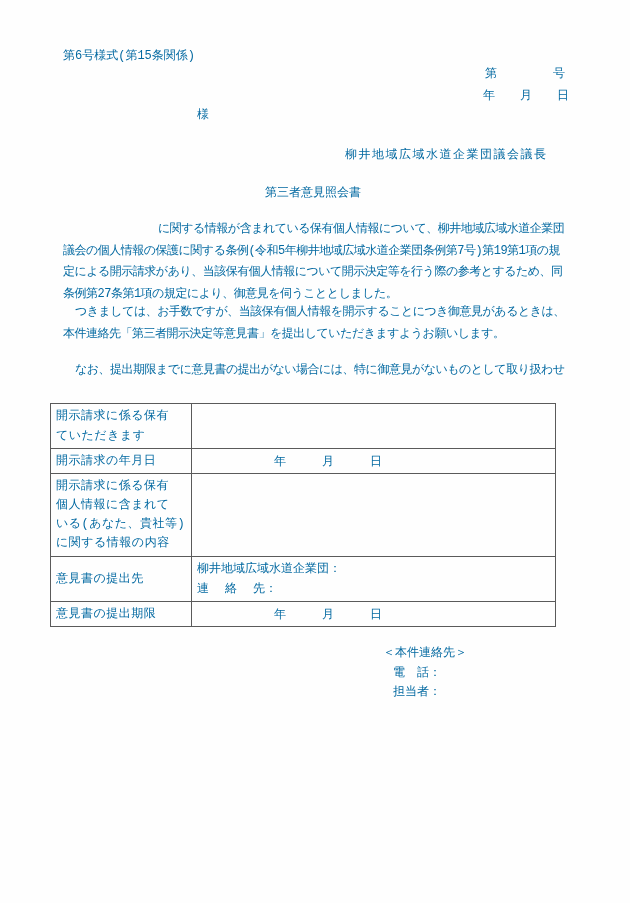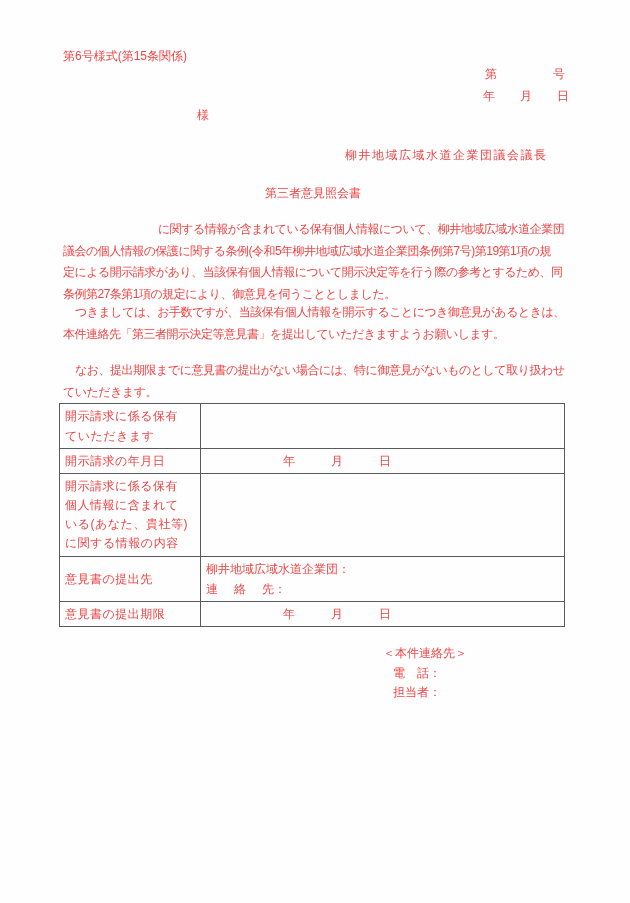--- a/index.html
+++ b/index.html
@@ -5,23 +5,23 @@
   html, body {
     margin: 0;
     padding: 0;
     background: #ffffff;
   }
   #page {
     position: relative;
     width: 630px;
     height: 903px;
     background: #fefefe;
-    font-family: Liberation Sans, sans-serif;
+    font-family: Liberation Mono, monospace;
     font-size: 12px;
-    color: #ef4444;
+    color: #0369a1;
     overflow: hidden;
   }
   .abs {
     position: absolute;
     white-space: nowrap;
     line-height: 15px;
   }
   .para {
     position: absolute;
     left: 63px;
@@ -39,21 +39,21 @@
   
   .gap56 { margin-left: 56px; }
   .gap36 { margin-left: 36px; }
   .gap25 { margin-left: 25px; }
   .gap16 { margin-left: 16px; }
   .gap12 { margin-left: 12px; }
 
   
   #form-table {
     position: absolute;
-    left: 59px;
+    left: 50px;
     top: 403px;
     border-collapse: collapse;
     table-layout: fixed;
     width: 505px;
   }
   #form-table td {
     border: 1px solid #5a5a5a;
     vertical-align: middle;
     padding: 0;
     font-size: 12px;
@@ -106,21 +106,20 @@
     <div class="bline">条例第27条第1項の規定により、御意見を伺うこととしました。</div>
   </div>
 
   <div class="para" style="top:302px;">
     <div class="bline indent-1ch">つきましては、お手数ですが、当該保有個人情報を開示することにつき御意見があるときは、</div>
     <div class="bline">本件連絡先「第三者開示決定等意見書」を提出していただきますようお願いします。</div>
   </div>
 
   <div class="para" style="top:360px;">
     <div class="bline indent-1ch">なお、提出期限までに意見書の提出がない場合には、特に御意見がないものとして取り扱わせ</div>
-    <div class="bline">ていただきます。</div>
   </div>
 
   <table id="form-table">
     <colgroup>
       <col style="width:141px">
       <col style="width:364px">
     </colgroup>
     <tbody>
       <tr>
         <td style="height:44px;">

